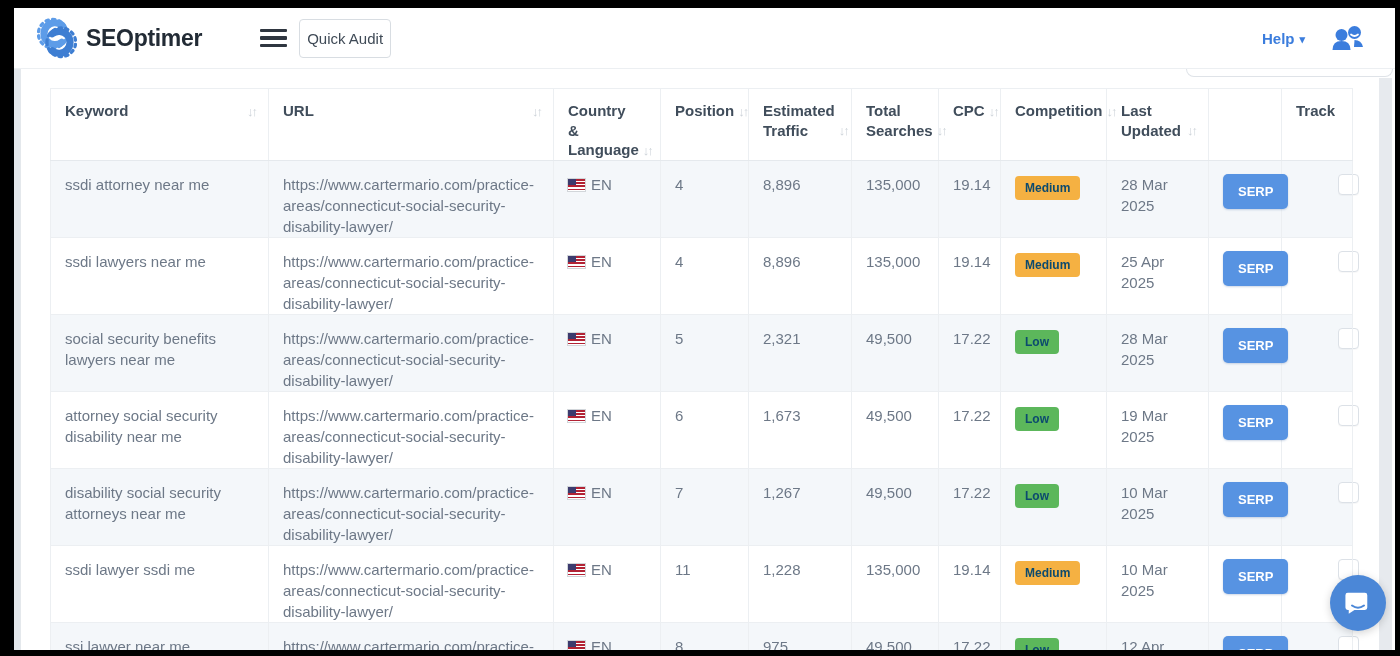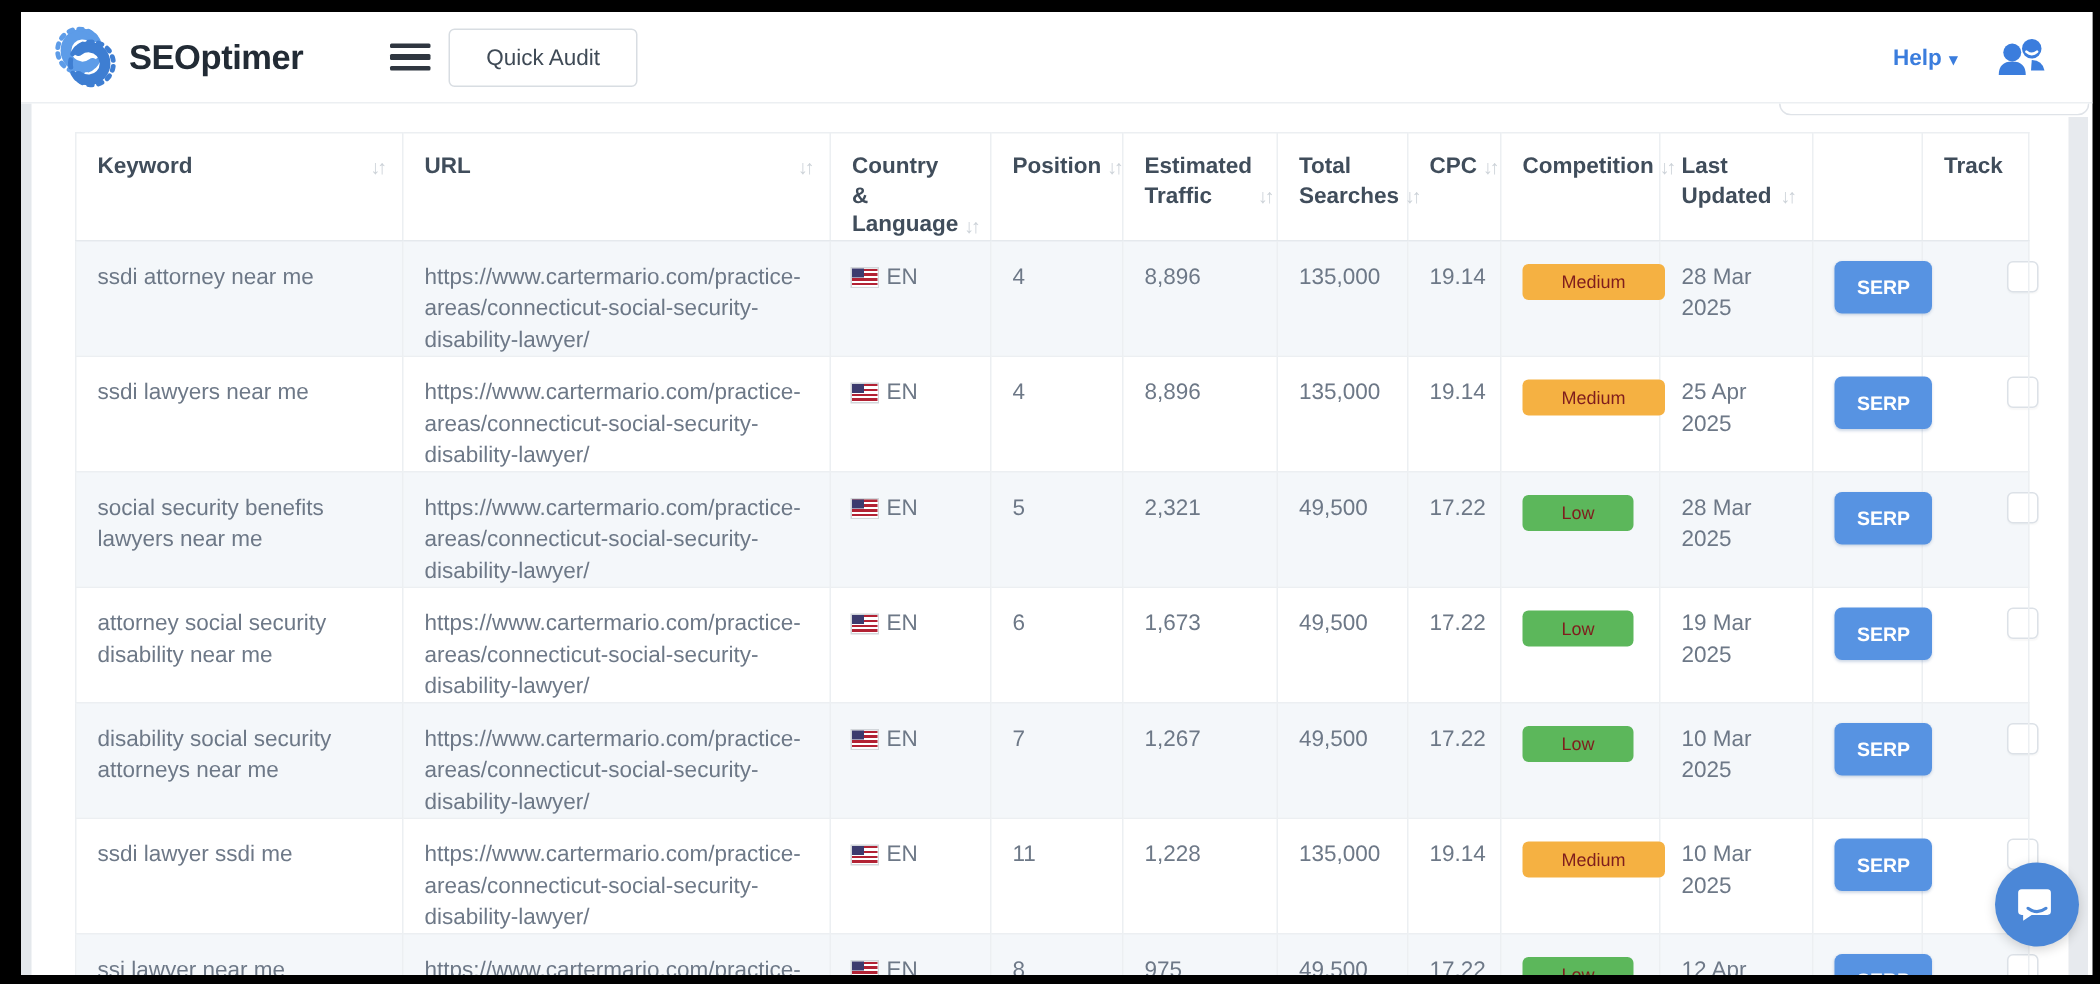--- a/index.html
+++ b/index.html
@@ -21,21 +21,21 @@
   .brand-name{font-size:23px;font-weight:bold;color:#222b35;letter-spacing:-.3px;}
   .burger{margin-left:58px;width:27px;height:18px;display:flex;flex-direction:column;justify-content:space-between;background:none;border:none;padding:0;cursor:pointer;}
   .burger span{display:block;height:3.2px;background:#2f3640;border-radius:1px;}
   .url-input{
     margin-left:24px;width:222px;height:37px;background:#e9ecef;border:none;border-radius:4px;
     padding:0 13px;font-size:15px;color:#5b6670;font-family:"Liberation Sans",sans-serif;
   }
   .url-input::placeholder{color:#a2aab4;}
   .quick-audit{
     margin-left:12px;height:39px;background:#fff;border:1px solid #d8dde2;border-radius:4px;
-    padding:0 24px;font-size:15px;color:#3f4a56;font-family:"Liberation Sans",sans-serif;cursor:pointer;
+    padding:0 7px;font-size:15px;color:#3f4a56;font-family:"Liberation Sans",sans-serif;cursor:pointer;
   }
   .topbar-right{margin-left:auto;margin-right:30px;display:flex;align-items:center;gap:26px;}
   .help-link{display:flex;align-items:center;gap:5px;color:#3b7ddd;font-size:15px;font-weight:bold;text-decoration:none;cursor:pointer;}
   .help-caret{font-size:11px;position:relative;top:1px;}
   .users-btn{background:none;border:none;padding:0;cursor:pointer;line-height:0;}
   
   .left-strip{position:absolute;left:0;top:60px;width:7px;bottom:0;background:#e4e8ec;z-index:1;}
   .scroll-strip{position:absolute;left:1365px;top:70px;width:13px;bottom:0;background:#e7eaee;z-index:1;}
   .partial-box{
     position:absolute;left:1172px;top:50px;width:205px;height:18px;background:#fff;
@@ -57,21 +57,21 @@
   table.kw tbody td{box-sizing:border-box;padding:13px 12px 0 14px;font-size:15px;color:#6d7887;line-height:1.4;}
   td.cell-url span{overflow-wrap:anywhere;}
   td.cell-date{color:#4c5763;}
   .country-wrap{display:flex;align-items:center;gap:6px;}
   .flag{
     position:relative;display:inline-block;width:17px;height:12px;flex:0 0 auto;margin-top:2px;
     background:repeating-linear-gradient(180deg,#b22234 0 1.6px,#ffffff 1.6px 3.2px);
     box-shadow:0 0 0 1px #d2d6da;
   }
   .flag::after{content:"";position:absolute;left:0;top:0;width:8px;height:6px;background:#3c3b6e;}
-  .badge{display:inline-block;padding:4px 26px;border-radius:4px;font-size:12px;font-weight:normal;color:#7f1d1d;margin-top:2px;}
+  .badge{display:inline-block;padding:4px 10px;border-radius:4px;font-size:12px;font-weight:bold;color:#0c4a6e;margin-top:2px;}
   .badge--medium{background:#f5b142;}
   .badge--low{background:#5cb75b;}
   .serp-btn{
     display:inline-block;background:#5793e2;color:#fff;border:none;border-radius:5px;
     padding:10px 15px;font-size:13px;font-weight:bold;font-family:"Liberation Sans",sans-serif;
     cursor:pointer;box-shadow:0 1px 2px rgba(60,100,160,.25);
   }
   td.cell-serp{padding-top:11px;padding-left:8px;text-align:center;}
   td.cell-track{padding-top:12px;}
   .checkbox{

